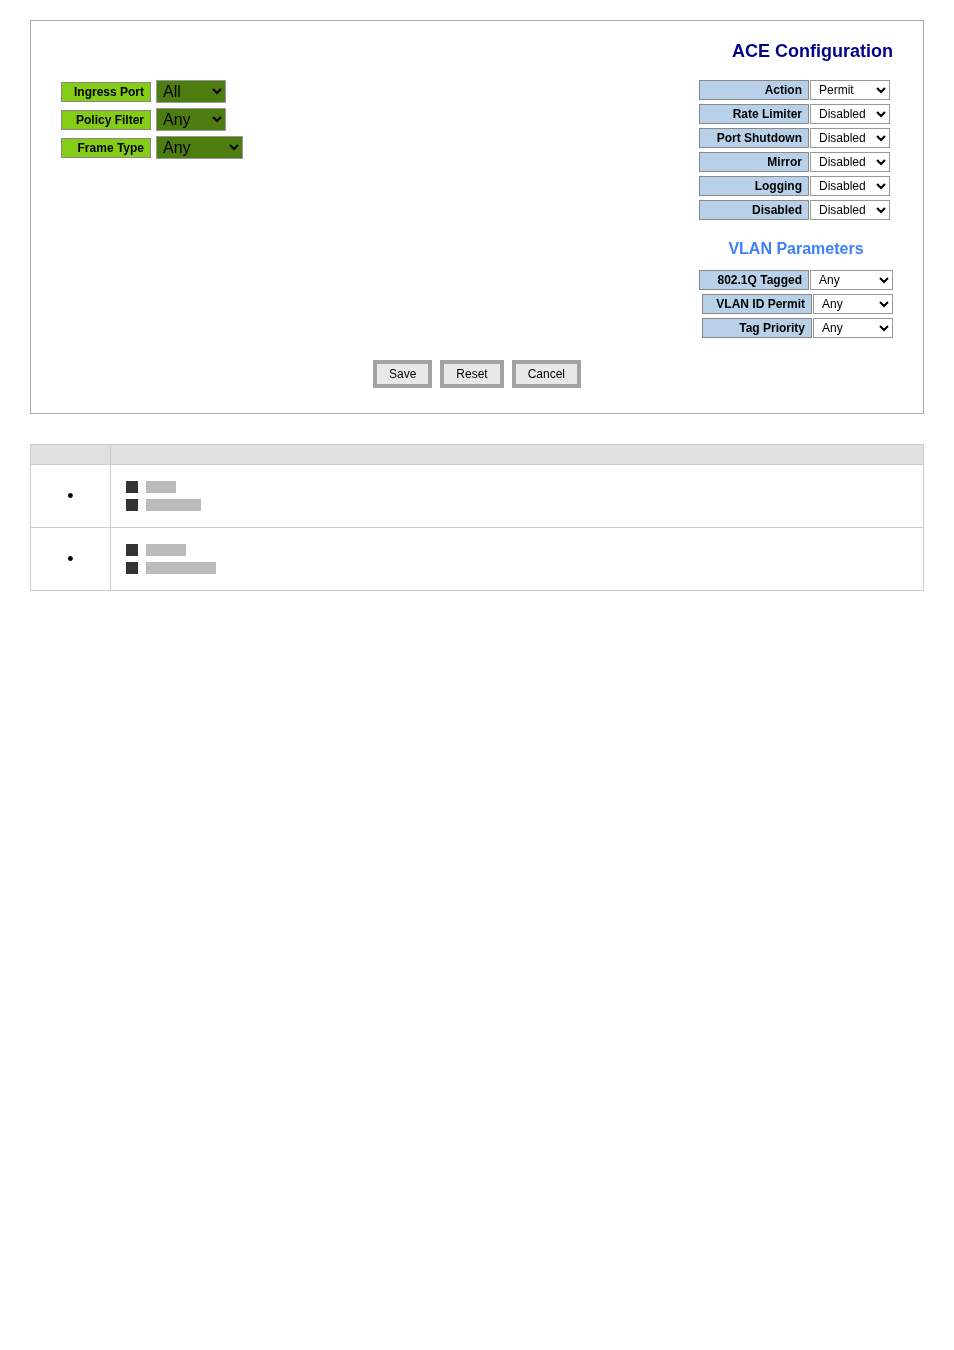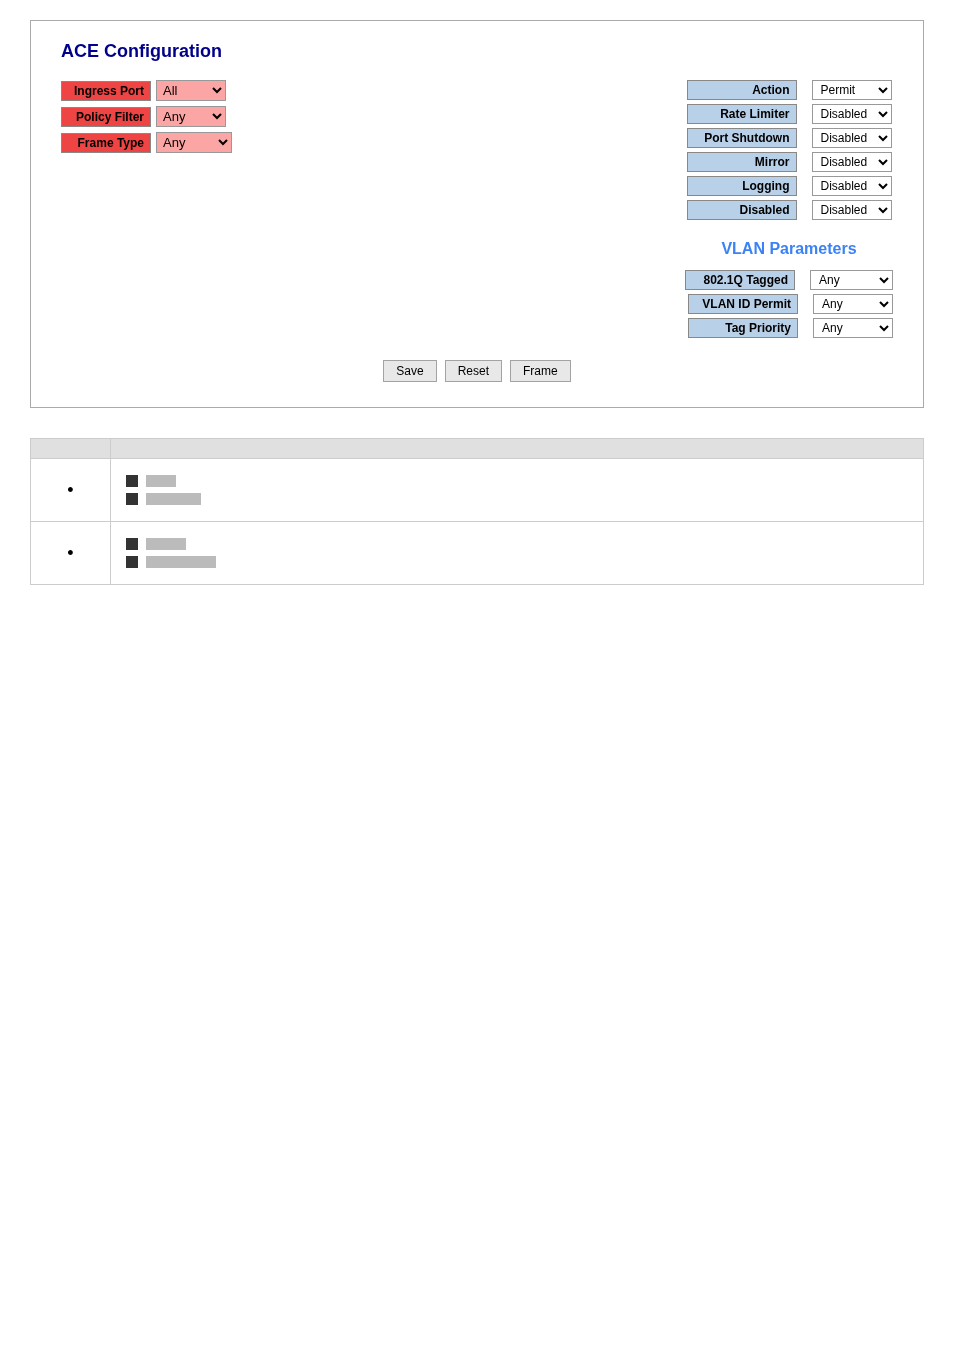--- a/index.html
+++ b/index.html
@@ -18,21 +18,21 @@
 
     
     .ace-box {
       border: 1px solid #aaa;
       padding: 20px 30px 25px 30px;
       margin-bottom: 30px;
       background: #fff;
     }
 
     .ace-title {
-      text-align: left;
+      text-align: right;
       font-size: 18px;
       font-weight: bold;
       color: #00008B;
       margin-bottom: 18px;
     }
 
     .ace-content {
       display: flex;
       justify-content: space-between;
       gap: 20px;
@@ -44,53 +44,52 @@
       gap: 5px;
     }
 
     .field-row {
       display: flex;
       align-items: center;
       gap: 5px;
     }
 
     .field-label {
-      background: #ef4444;
+      background: #84cc16;
       font-weight: bold;
       font-size: 12px;
       padding: 2px 6px;
       min-width: 90px;
       text-align: right;
       border: 1px solid #888;
     }
 
     .field-select {
-      font-size: 13px;
+      font-size: 16px;
       padding: 1px 2px;
       border: 1px solid #999;
-      background: #fca5a5;
+      background: #4d7c0f;
       min-width: 70px;
     }
 
     .right-section {
       display: flex;
       flex-direction: column;
     }
 
     .right-fields {
       display: flex;
       flex-direction: column;
       gap: 4px;
     }
 
     .right-field-row {
       display: flex;
       align-items: center;
-      gap: 15px;
-      justify-content: center;
+      gap: 1px;
     }
 
     .right-label {
       background: #b8d0e8;
       font-weight: bold;
       font-size: 12px;
       padding: 2px 6px;
       min-width: 110px;
       text-align: right;
       border: 1px solid #888;
@@ -129,21 +128,21 @@
       display: flex;
       justify-content: center;
       gap: 8px;
       margin-top: 22px;
     }
 
     .btn {
       font-size: 12px;
       padding: 3px 12px;
       background: #e8e8e8;
-      border: 1px solid #a3a3a3;
+      border: 4px solid #a3a3a3;
       cursor: pointer;
     }
 
     
     .ref-table {
       width: 100%;
       border-collapse: collapse;
       margin-top: 10px;
     }
 
@@ -343,21 +342,21 @@
               </select>
             </div>
           </div>
         </div>
       </div>
     </div>
 
     <div class="buttons-row">
       <button class="btn">Save</button>
       <button class="btn">Reset</button>
-      <button class="btn">Frame</button>
+      <button class="btn">Cancel</button>
     </div>
   </div>
 
   <table class="ref-table">
     <tbody>
         <tr>
       <td></td>
       <td></td>
     </tr>
     <tr>

